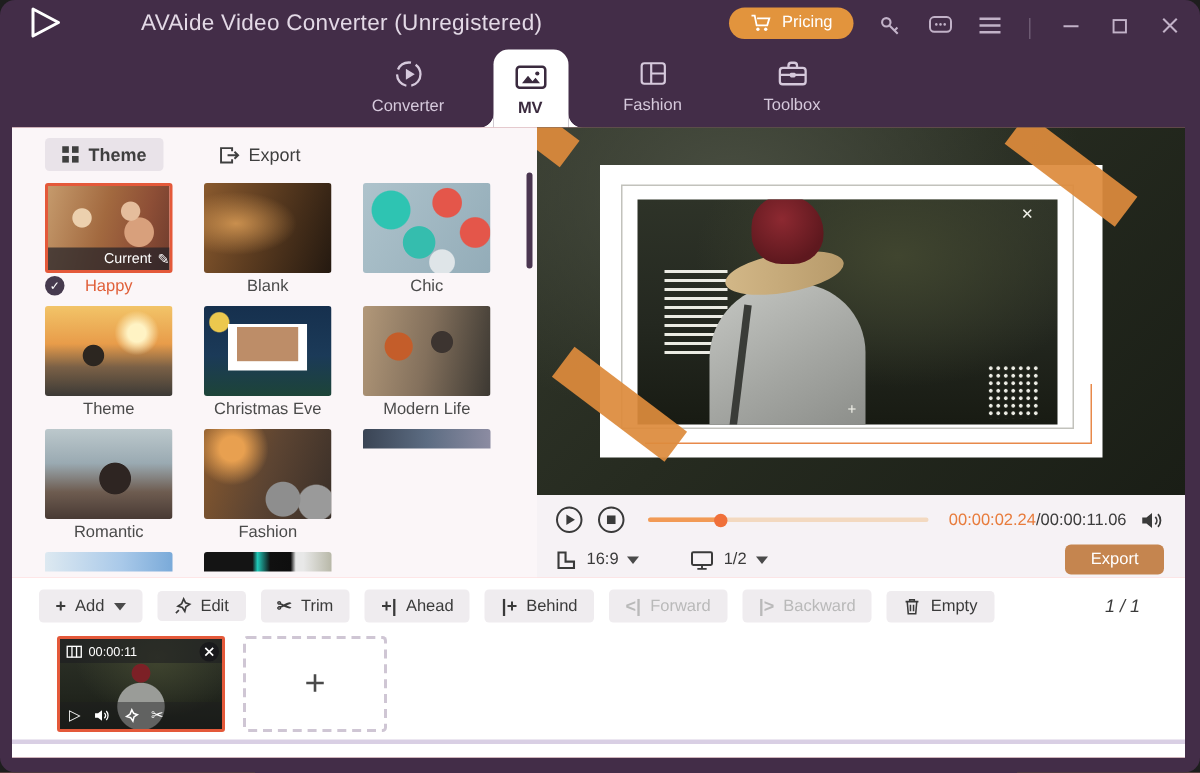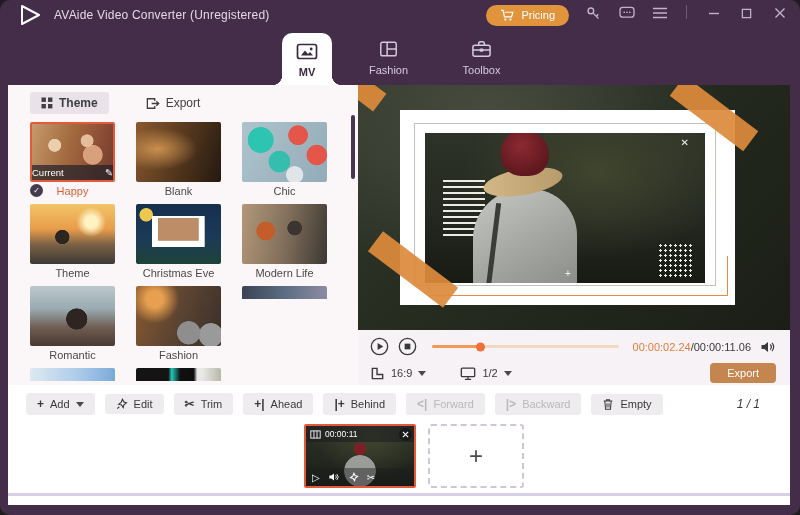--- a/index.html
+++ b/index.html
@@ -2,22 +2,22 @@
 <html><head>
 <meta charset="utf-8">
 <style>
   * { margin:0; padding:0; box-sizing:border-box; }
   html,body { width:800px; height:515px; font-family:"Liberation Sans", sans-serif; background:#1e1e1e; }
   .window { position:relative; width:800px; height:515px; background:#432d48; border-radius:10px; overflow:hidden; }
 
   
   .titlebar { position:absolute; top:0; left:0; right:0; height:30px; display:flex; align-items:center; padding:0 12px 0 18px; }
   .logo { width:24px; height:22px; margin-right:12px; }
-  .app-title { color:#e3d9e6; font-size:12px; letter-spacing:.2px; }
-  .tb-right { margin-left:auto; display:flex; align-items:flex-start; gap:16px; }
+  .app-title { color:#e3d9e6; font-size:15px; letter-spacing:.2px;margin-left:40px; }
+  .tb-right { margin-left:auto; display:flex; align-items:flex-end; gap:16px; }
   .pricing-btn { display:flex; align-items:center; gap:6px; background:#e2943d; color:#fff; font-size:11px; padding:4px 14px; border-radius:12px; cursor:pointer; }
   .tb-icon { width:17px; height:17px; display:flex; align-items:center; justify-content:center; }
   .tb-sep { width:1px; height:14px; background:#6d5a72; margin:0 2px; }
 
   
   .navbar { position:absolute; top:30px; left:0; right:0; height:55px; display:flex; justify-content:center; }
   .nav-tab { width:93px; height:55px; display:flex; flex-direction:column; align-items:center; justify-content:center; gap:5px; cursor:pointer; position:relative; }
   .nav-tab .nav-label { font-size:11px; color:#d6c9dc; }
   .nav-tab.active { background:#fff; border-radius:10px 10px 0 0; width:50px; margin:3px 10px 0 10px; height:52px; }
   .nav-tab.active .nav-label { color:#3a2a3e; font-weight:bold; }
@@ -34,21 +34,21 @@
   .panel-tabs { display:flex; align-items:center; gap:26px; padding:7px 0 6px 22px; }
   .panel-tab { display:flex; align-items:center; gap:6px; font-size:12px; color:#3f3f3f; padding:4px 11px; border-radius:3px; cursor:pointer; }
   .panel-tab.active { background:#e9e3e9; font-weight:bold; }
   .grid { padding:2px 0 0 22px; display:grid; grid-template-columns:85px 85px 85px; column-gap:21px; row-gap:4px; }
   .tile { position:relative; width:85px; }
   .thumb { width:85px; height:60px; border-radius:2px; position:relative; overflow:hidden; cursor:pointer; }
   .tile-label { text-align:center; font-size:11px; color:#4a4a4a; padding-top:3px; height:18px; cursor:pointer; }
   .tile.selected .thumb { border:2px solid #e4593a; }
   .tile.selected .tile-label { color:#e0603a; }
   .current-bar { position:absolute; left:0; right:0; bottom:0; height:15px; background:rgba(35,33,40,.72);
-      color:#fff; font-size:9.5px; display:flex; align-items:center; justify-content:space-between; gap:4px; }
+      color:#fff; font-size:9.5px; display:flex; align-items:center; justify-content:flex-end; gap:4px; }
   .check-badge { position:absolute; left:0px; top:62px; width:13px; height:13px; border-radius:50%;
       background:#463a4e; color:#fff; font-size:8px; display:flex; align-items:center; justify-content:center; z-index:2; }
   .v-scrollbar { position:absolute; right:3px; top:30px; width:4px; height:64px; background:#4a3550; border-radius:2px; }
 
   
   .t-happy { background:
       radial-gradient(circle at 28% 38%, #ecd0ae 0 9%, transparent 10%),
       radial-gradient(circle at 68% 30%, #e5bd9c 0 9%, transparent 10%),
       radial-gradient(circle at 75% 55%, #d8a07c 0 14%, transparent 15%),
       linear-gradient(105deg, #c59a6c 0%, #a2693f 45%, #8d4e36 75%, #6e3c2d 100%); }
@@ -142,21 +142,21 @@
 
   
   .bottom { position:absolute; left:0; right:0; top:300px; bottom:0; background:#fff; }
   .toolbar { display:flex; align-items:center; gap:10px; padding:8px 0 0 18px; }
   .tool-btn { display:flex; align-items:center; gap:6px; background:#efecef; border-radius:3px; padding:4px 11px;
       font-size:11px; color:#3a3a3a; cursor:pointer; white-space:nowrap; }
   .tool-btn .glyph { font-size:12px; font-weight:bold; }
   .tool-btn.disabled { color:#b9b9b9; cursor:default; }
   .tool-btn.disabled .glyph { color:#b9b9b9; }
   .page-ind { margin-left:auto; margin-right:30px; font-size:12px; color:#3a3a3a; font-style:italic; }
-  .timeline { display:flex; gap:12px; padding:9px 0 0 30px;justify-content:center; }
+  .timeline { display:flex; gap:12px; padding:9px 0 0 30px; }
   .clip { position:relative; width:112px; height:64px; border:2px solid #e4593a; border-radius:2px; overflow:hidden; cursor:pointer;
       background:
         radial-gradient(circle at 50% 38%, #7c2026 0 9%, transparent 10%),
         radial-gradient(circle at 50% 75%, #9a9c98 0 22%, transparent 23%),
         radial-gradient(ellipse at 60% 20%, #40452f 0%, transparent 60%),
         linear-gradient(to bottom, #2e3328 0%, #22261e 60%, #181b13 100%); }
   .clip-top { position:absolute; top:0; left:0; right:0; height:16px; background:rgba(28,28,32,.55);
       display:flex; align-items:center; gap:4px; padding:0 4px; color:#fff; font-size:8.5px; }
   .clip-close { position:absolute; top:2px; right:2px; width:13px; height:13px; border-radius:50%;
       background:rgba(22,22,26,.8); display:flex; align-items:center; justify-content:center; cursor:pointer; }
@@ -220,20 +220,27 @@
       </div>
       <div class="tb-icon">
         <svg width="12" height="12" viewBox="0 0 12 12">
             <path d="M1.5 1.5 10.5 10.5 M10.5 1.5 1.5 10.5" stroke="#c2b2c8" stroke-width="1.4"></path>
           </svg>
       </div>
     </div>
   </div>
 
   <div class="navbar">
+    <div class="nav-tab">
+      <svg width="21" height="21" viewBox="0 0 22 22">
+        <circle cx="11" cy="11" r="8.2" fill="none" stroke="#d6c9dc" stroke-width="1.6" stroke-dasharray="11 3.5"></circle>
+        <polygon points="9,7.2 15.2,11 9,14.8" fill="#d6c9dc"></polygon>
+      </svg>
+      <span class="nav-label">Converter</span>
+    </div>
     <div class="nav-tab active">
       <svg width="22" height="20" viewBox="0 0 22 20">
         <rect x="1.5" y="3.5" width="19" height="14" rx="2" fill="none" stroke="#3a2a3e" stroke-width="1.7"></rect>
         <path d="M5 14.5 l4-5 3 3.6 2-2.2 3 3.6z" fill="#3a2a3e"></path>
         <circle cx="15.2" cy="8" r="1.4" fill="#3a2a3e"></circle>
       </svg>
       <span class="nav-label">MV</span>
     </div>
     <div class="nav-tab">
       <svg width="21" height="20" viewBox="0 0 22 22">

